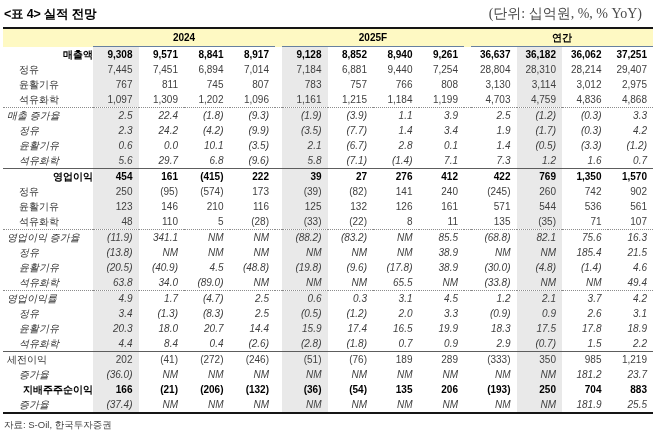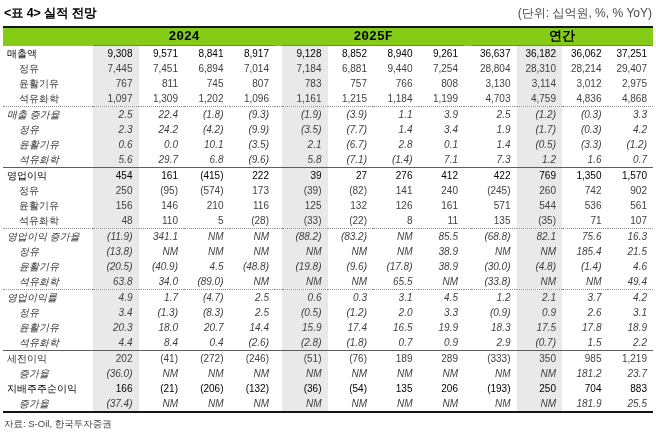--- a/index.html
+++ b/index.html
@@ -1,36 +1,36 @@
 <!DOCTYPE html>
 <html><head>
 <meta charset="utf-8">
 <style>
   html,body{margin:0;padding:0;background:#ffffff;}
   body{width:656px;height:442px;overflow:hidden;
        font-family:"Liberation Sans","DejaVu Sans",sans-serif;color:#222;}
   .page{width:650px;padding:3px 3px 0 3px;}
-  .title-row{display:flex;justify-content:space-between;align-items:flex-end;margin:2px 1px 4px 1px;}
+  .title-row{display:flex;justify-content:space-between;align-items:flex-end;margin:2px 11px 4px 1px;}
   .tbl-title{font-size:12.5px;font-weight:bold;color:#000;letter-spacing:-0.2px;}
-  .unit-note{font-size:12px;color:#4a4a4a;}
+  .unit-note{font-size:14px;color:#4a4a4a;font-family:Liberation Serif, serif;}
   table{width:100%;border-collapse:collapse;table-layout:fixed;
         border-top:2px solid #151515;border-bottom:2px solid #151515;}
   col.c-lbl{width:90px;}
   col.c-gap{width:7px;}
-  thead th{background:#84cc16;font-weight:bold;font-size:13px;color:#000;padding:0;height:17px;line-height:17px;font-family:Liberation Mono, monospace;}
+  thead th{background:#fef9c3;font-weight:bold;font-size:10px;color:#000;padding:0;height:17px;line-height:17px;}
   thead th.grp{text-align:center;border-bottom:1px solid #67809f;}
   thead th.gap{border-bottom:none;}
   thead tr.qrow th{text-align:right;padding-right:6px;border-bottom:1px solid #3a3a3a;}
   thead tr.qrow th.lbl,thead tr.qrow th.gap{padding-right:0;}
   tbody td{font-size:10px;height:15px;line-height:15px;padding:0 6px 0 0;
            text-align:right;white-space:nowrap;color:#3f3f3f;overflow:hidden;}
   tbody td.lbl{text-align:left;padding:0 0 0 4px;color:#333;}
   tbody td.ind{padding-left:16px;}
   tbody td.gap{padding:0;}
-  tr.bold td{font-weight:normal;color:#000;}
+  tr.bold td{font-weight:bold;color:#000;text-align:right;}
   tr.italic td{font-style:italic;}
   tbody td.hl{background:#e9e9e9;}
   tr.sep-dotted td{border-top:1px dotted #8c8c8c;}
   tr.sep-solid td{border-top:1px solid #5d5d5d;}
   .source-note{font-size:9.5px;color:#3f3f3f;margin:5px 0 0 1px;}
 </style>
 </head>
 <body>
 
 <div class="page">
@@ -233,21 +233,21 @@
           <td class="">141</td>
           <td class="">240</td>
           <td class="gap"></td>
           <td class="">(245)</td>
           <td class="hl">260</td>
           <td class="">742</td>
           <td class="">902</td>
         </tr>
         <tr class="">
           <td class="lbl ind">윤활기유</td>
-          <td class="hl">156</td>
+          <td class="hl">123</td>
           <td class="">146</td>
           <td class="">210</td>
           <td class="">116</td>
           <td class="gap"></td>
           <td class="hl">125</td>
           <td class="">132</td>
           <td class="">126</td>
           <td class="">161</td>
           <td class="gap"></td>
           <td class="">571</td>

